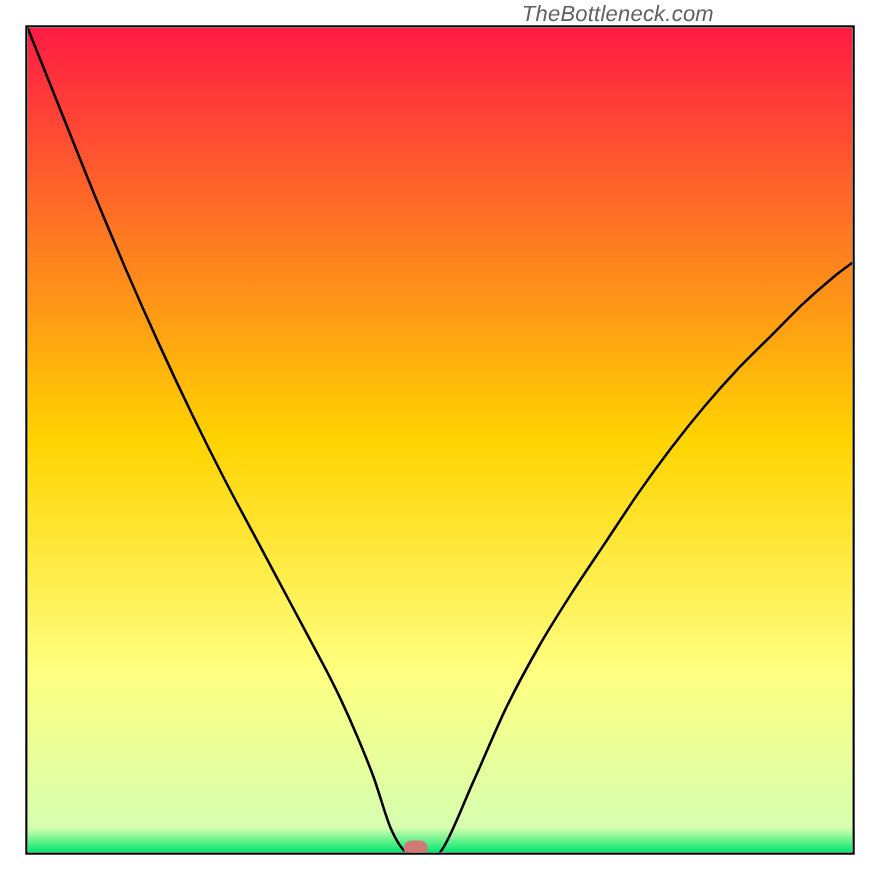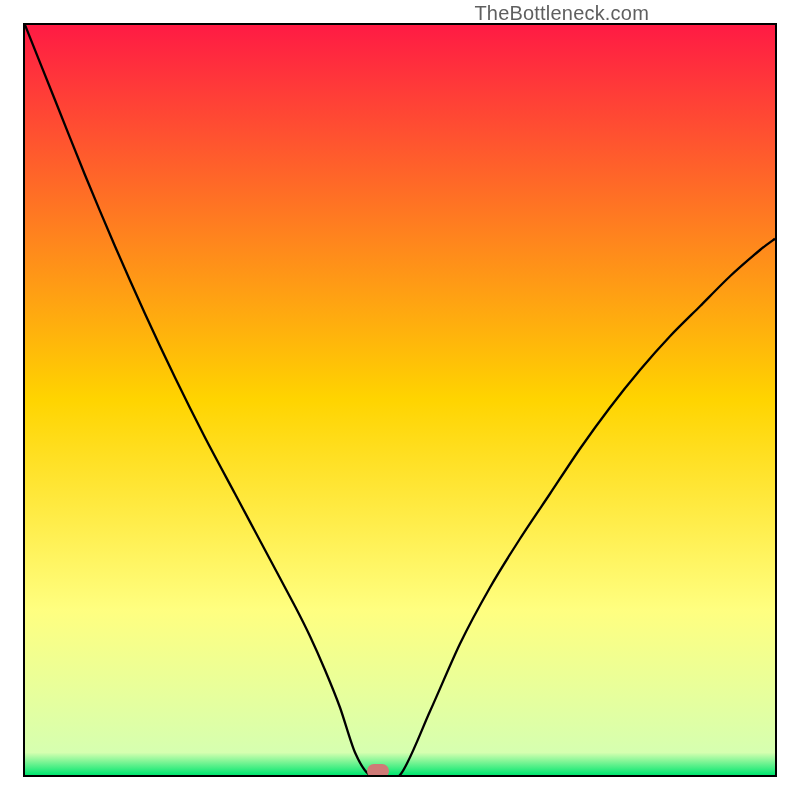--- a/index.html
+++ b/index.html
@@ -9,20 +9,21 @@
     height: 800px;
     background: #ffffff;
     font-family: Arial, Helvetica, sans-serif;
     overflow: hidden;
   }
   .frame {
     position: relative;
     width: 659px;
     height: 800px;
     box-sizing: border-box;
+    font-style: italic;
   }
   .plot-area {
     position: absolute;
     left: 23px;
     top: 23px;
     width: 754px;
     height: 754px;
     border: 2px solid #000;
     box-sizing: border-box;
     overflow: hidden;

